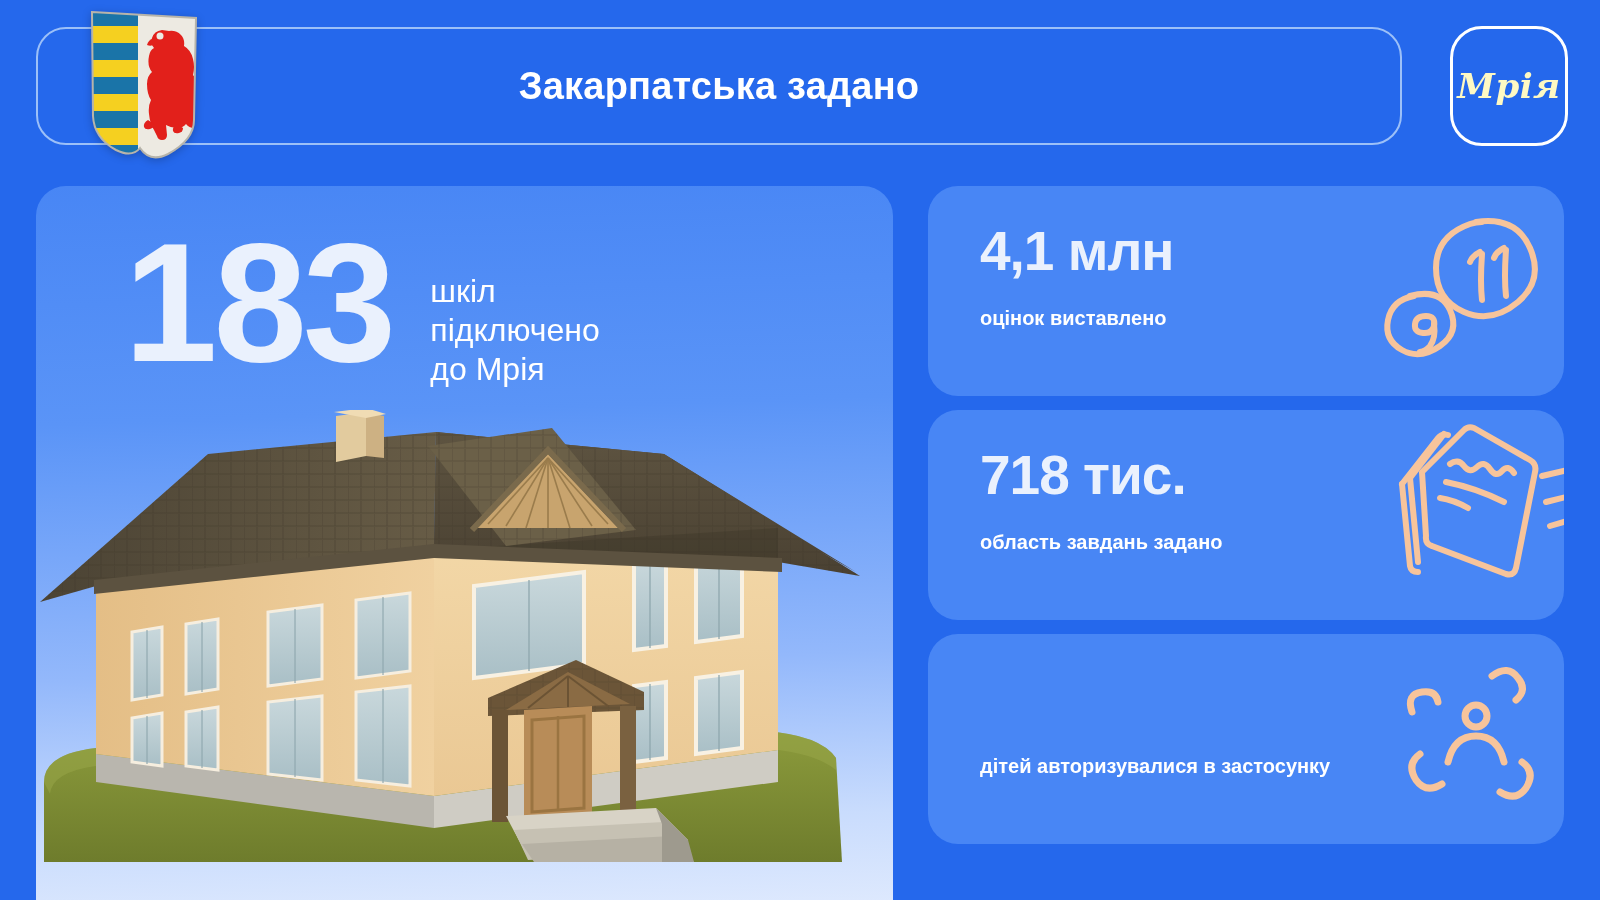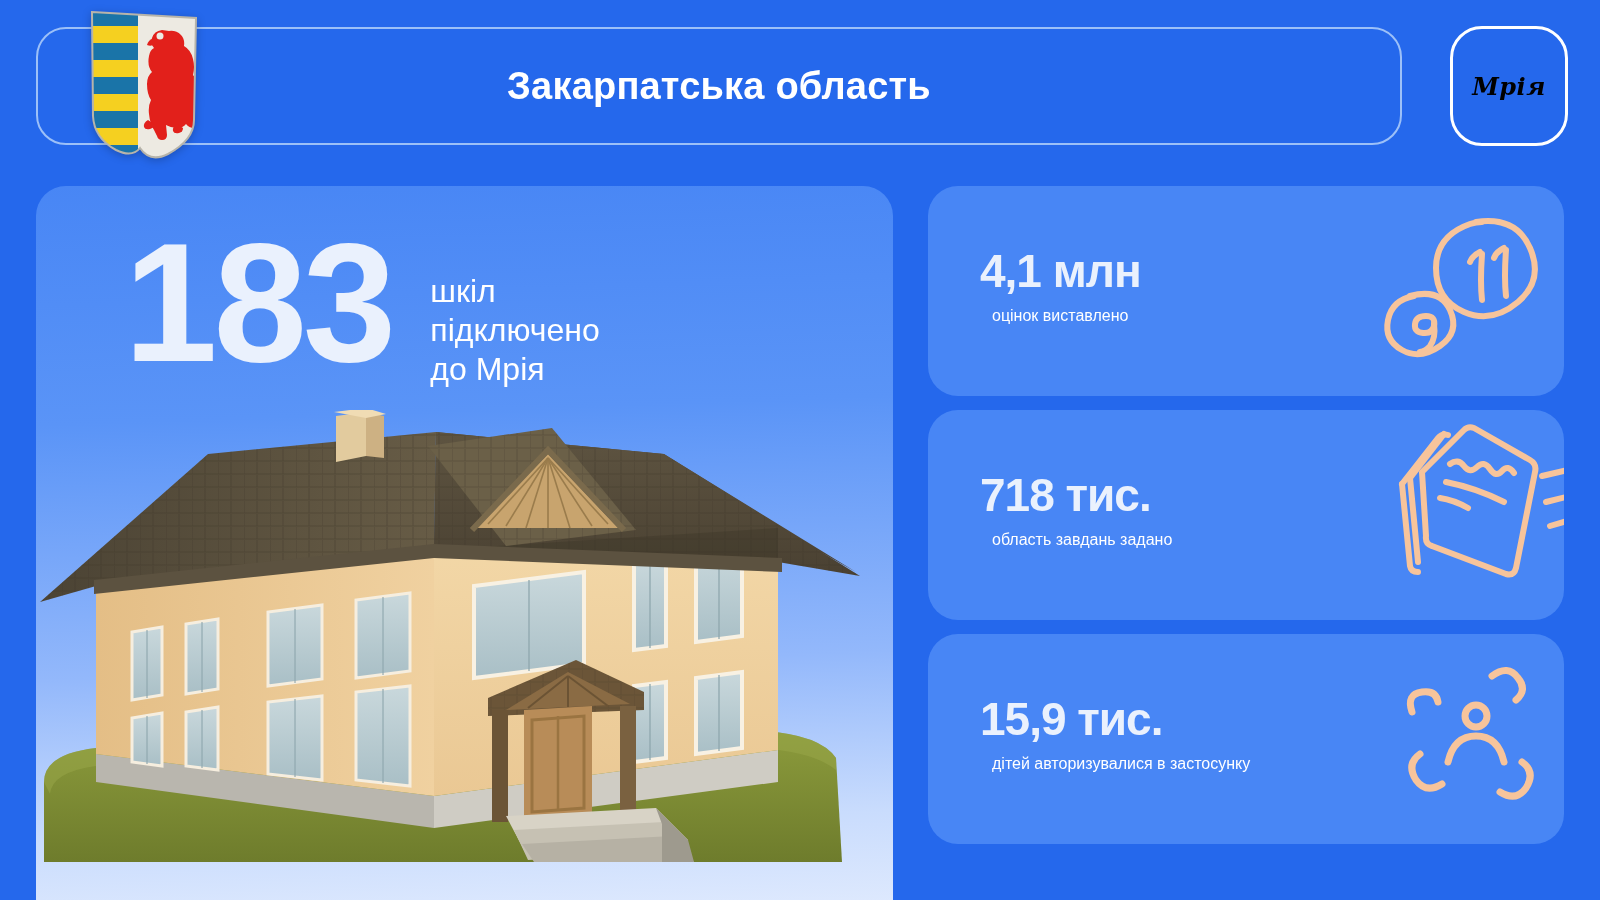--- a/index.html
+++ b/index.html
@@ -37,21 +37,21 @@
   .logo-badge {
     position:absolute; right:32px; top:26px;
     width:118px; height:120px;
     border:3px solid #FFFFFF;
     border-radius:32px;
     display:flex; align-items:center; justify-content:center;
   }
   .logo-text {
     font-family:"DejaVu Serif", serif;
     font-style:italic; font-weight:700;
-    font-size:24px; color:#000000; letter-spacing:.5px;
+    font-size:34px; color:#fef9c3; letter-spacing:.5px;
   }
 
   
   .school-card {
     position:absolute;
     left:36px; top:186px;
     width:857px; height:768px;
     border-radius:30px;
     background:linear-gradient(178deg, #4886F5 0%, #5A94F7 30%, #93B8FB 62%, #C9DCFD 82%, #E9F0FE 100%);
     overflow:hidden;
@@ -79,39 +79,39 @@
     border-radius:30px;
     background:#4886F5;
     overflow:hidden;
   }
   #card-grades    { top:186px; }
   #card-homework  { top:410px;text-align:center; }
   #card-children  { top:634px; }
 
   .stat-number {
     position:absolute; left:52px; top:38px;
-    font-size:46px; font-weight:700; color:#EAF1FD;
-    letter-spacing:-1px; line-height:1;margin-top:24px;
+    font-size:55px; font-weight:700; color:#EAF1FD;
+    letter-spacing:-1px; line-height:1;
   }
   .stat-label {
-    position:absolute; left:64px; top:120px;
-    font-size:16px; font-weight:400; color:#FFFFFF;
+    position:absolute; left:52px; top:120px;
+    font-size:20px; font-weight:700; color:#FFFFFF;
     line-height:1.2; white-space:nowrap;
   }
   .stat-icon { position:absolute; right:10px; top:14px; width:190px; height:182px; }
   #card-homework .stat-icon { right:-6px; top:10px; }
   #card-children .stat-icon { right:-2px; top:16px; }
 </style>
 </head>
 <body>
 
 <div class="page">
 
   <div class="header">
-    <div class="header-title">Закарпатська область</div>
+    <div class="header-title">Закарпатська задано</div>
   </div>
 
   <svg class="crest" viewBox="0 0 124 155">
     <defs>
       <clipPath id="shieldClip">
         <path d="M10 4 L114 10 L112 112 Q112 132 86 146 Q68 155 58 140 Q50 150 34 142 Q12 130 11 108 Z"></path>
       </clipPath>
     </defs>
     <g clip-path="url(#shieldClip)">
       <rect x="0" y="0" width="58" height="155" fill="#1A74A8"></rect>
@@ -311,21 +311,20 @@
         <path d="M60 78 q14 2 28 10"></path>
 
         <path d="M162 56 L188 50"></path>
         <path d="M166 82 L190 76"></path>
         <path d="M170 106 L190 100"></path>
       </g>
     </svg>
   </div>
 
   <div class="stat-card" id="card-children">
-    <div class="stat-number">15,9 тис.</div>
     <div class="stat-label">дітей авторизувалися в застосунку</div>
     <svg class="stat-icon" viewBox="0 0 190 182">
       <g fill="none" stroke="#F7C49B" stroke-width="7" stroke-linecap="round" stroke-linejoin="round">
 
         <path d="M36 62 q-6 -18 10 -20 q14 -2 16 10"></path>
         <path d="M116 26 q16 -12 26 2 q10 12 -2 22"></path>
         <path d="M44 104 q-14 10 -4 26 q10 14 26 4"></path>
         <path d="M146 112 q14 10 4 26 q-10 14 -26 4"></path>
 
         <circle cx="100" cy="66" r="11"></circle>

